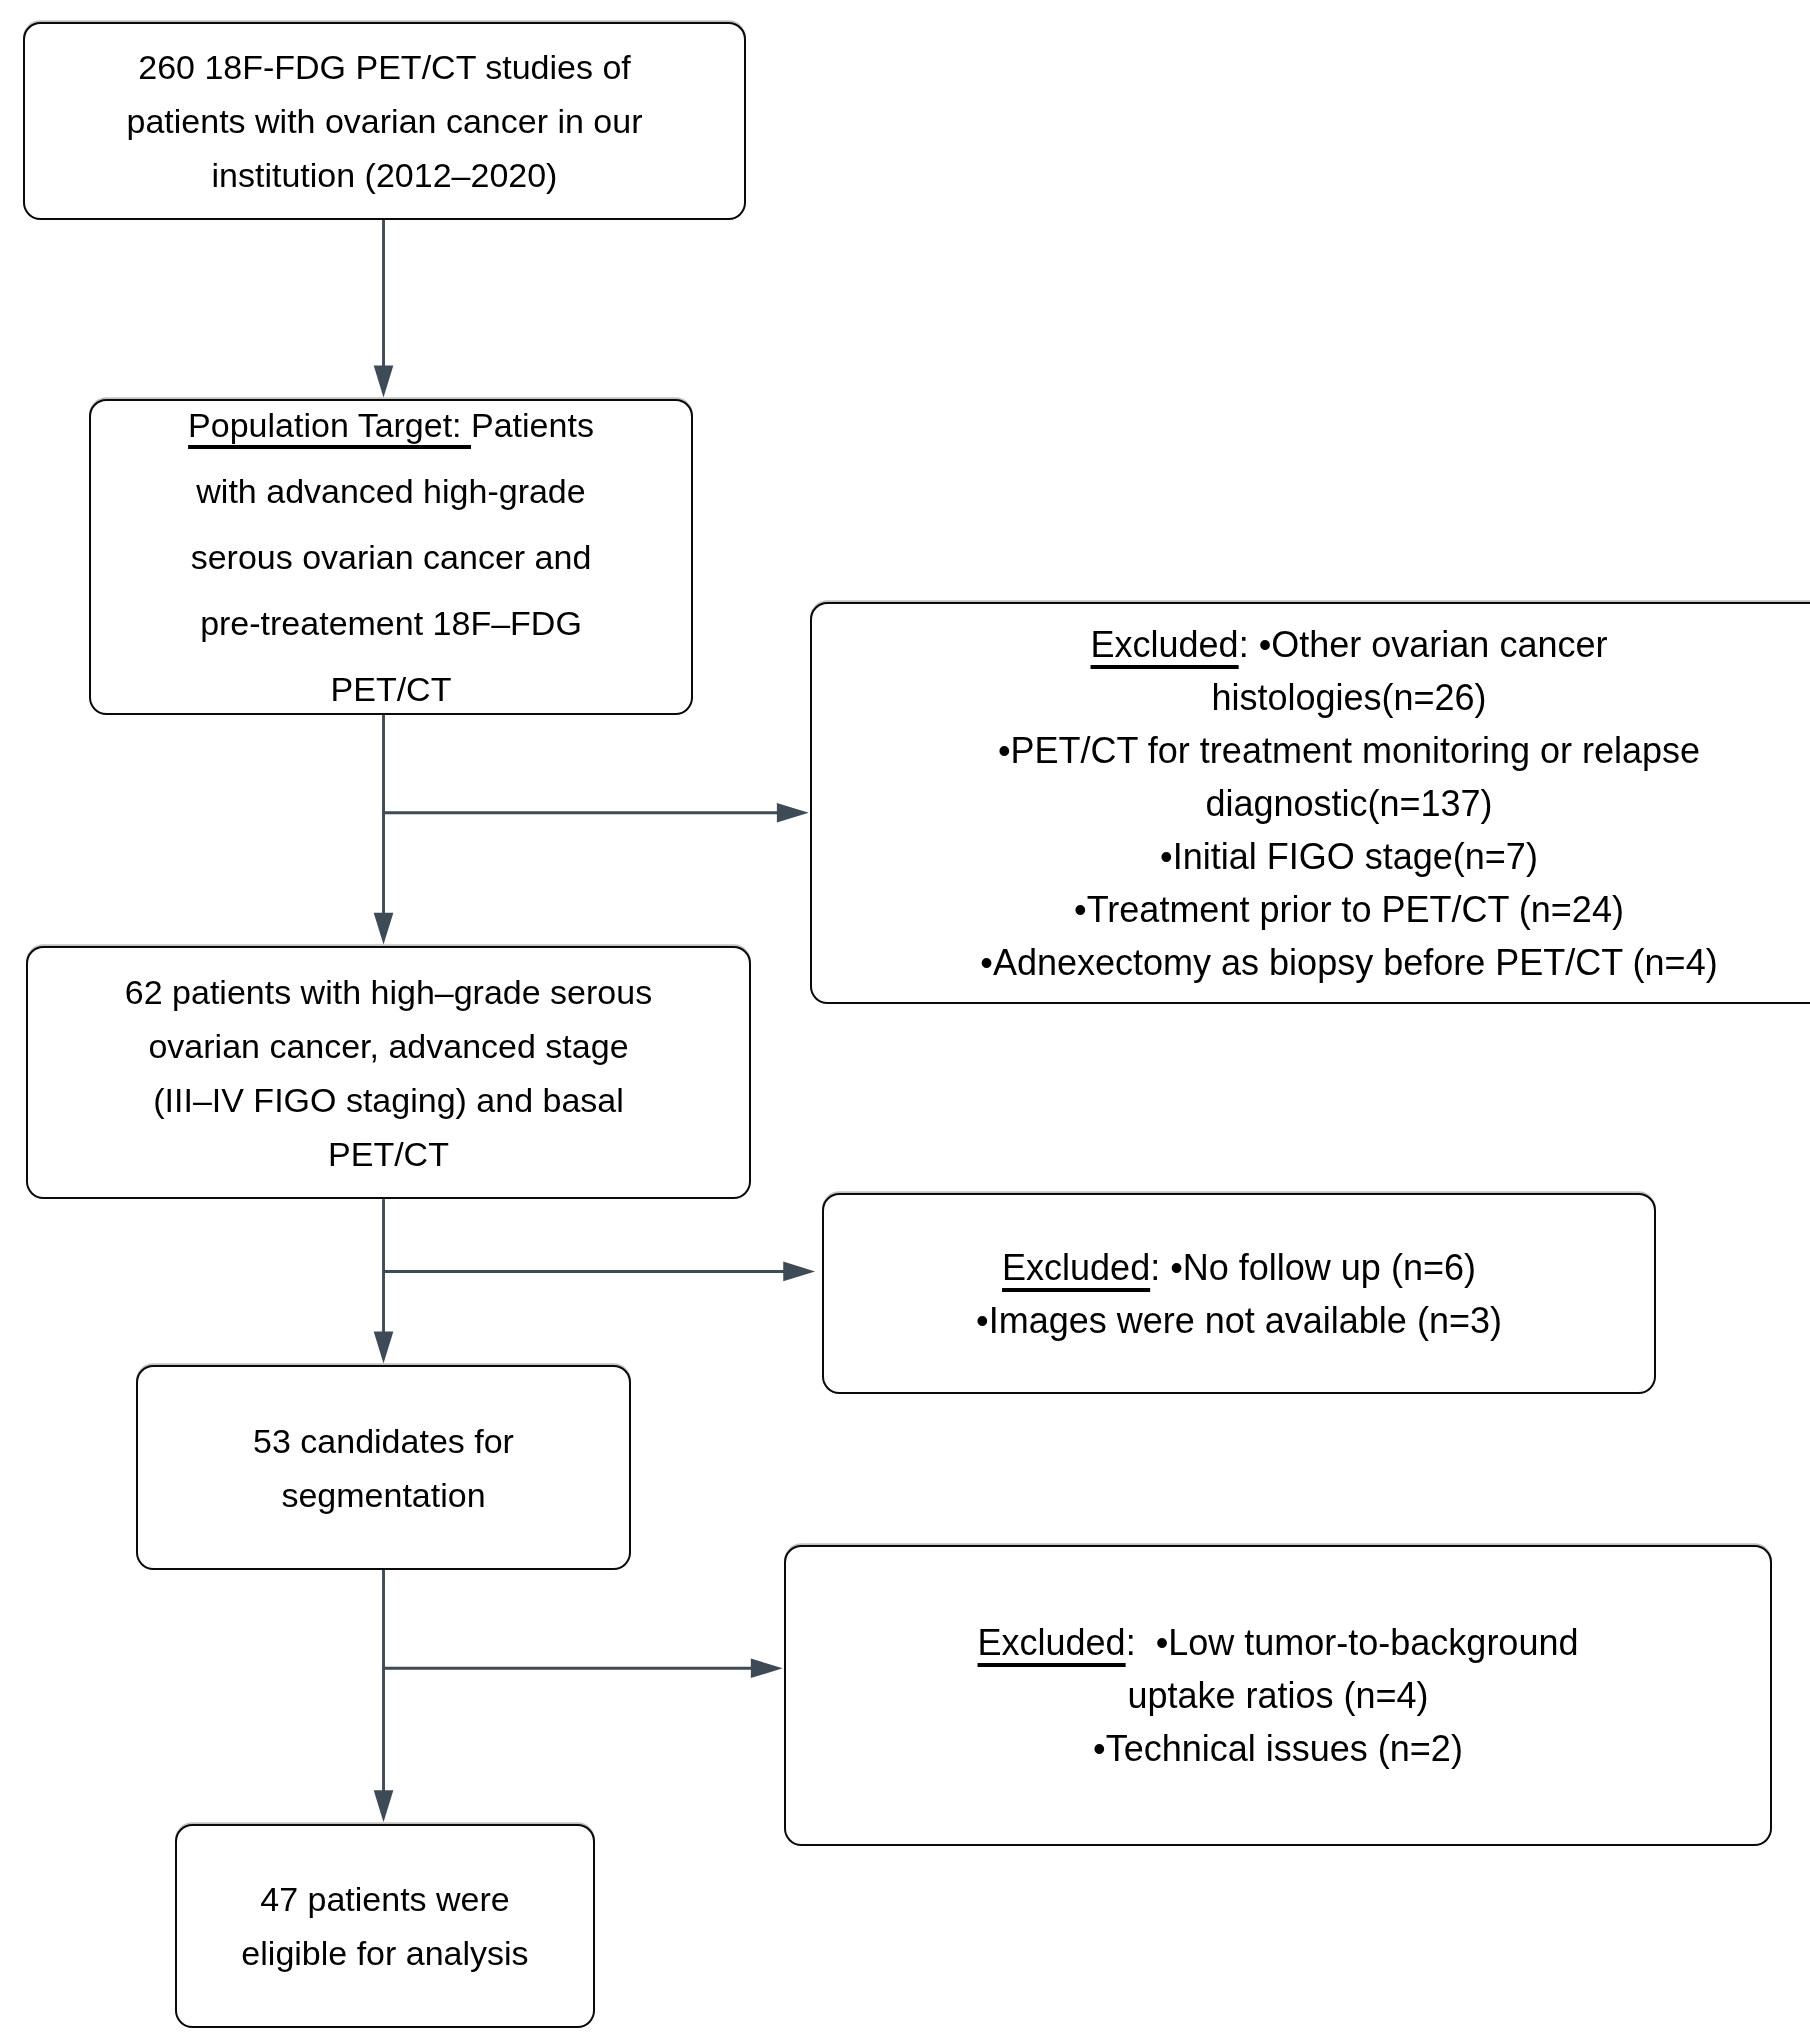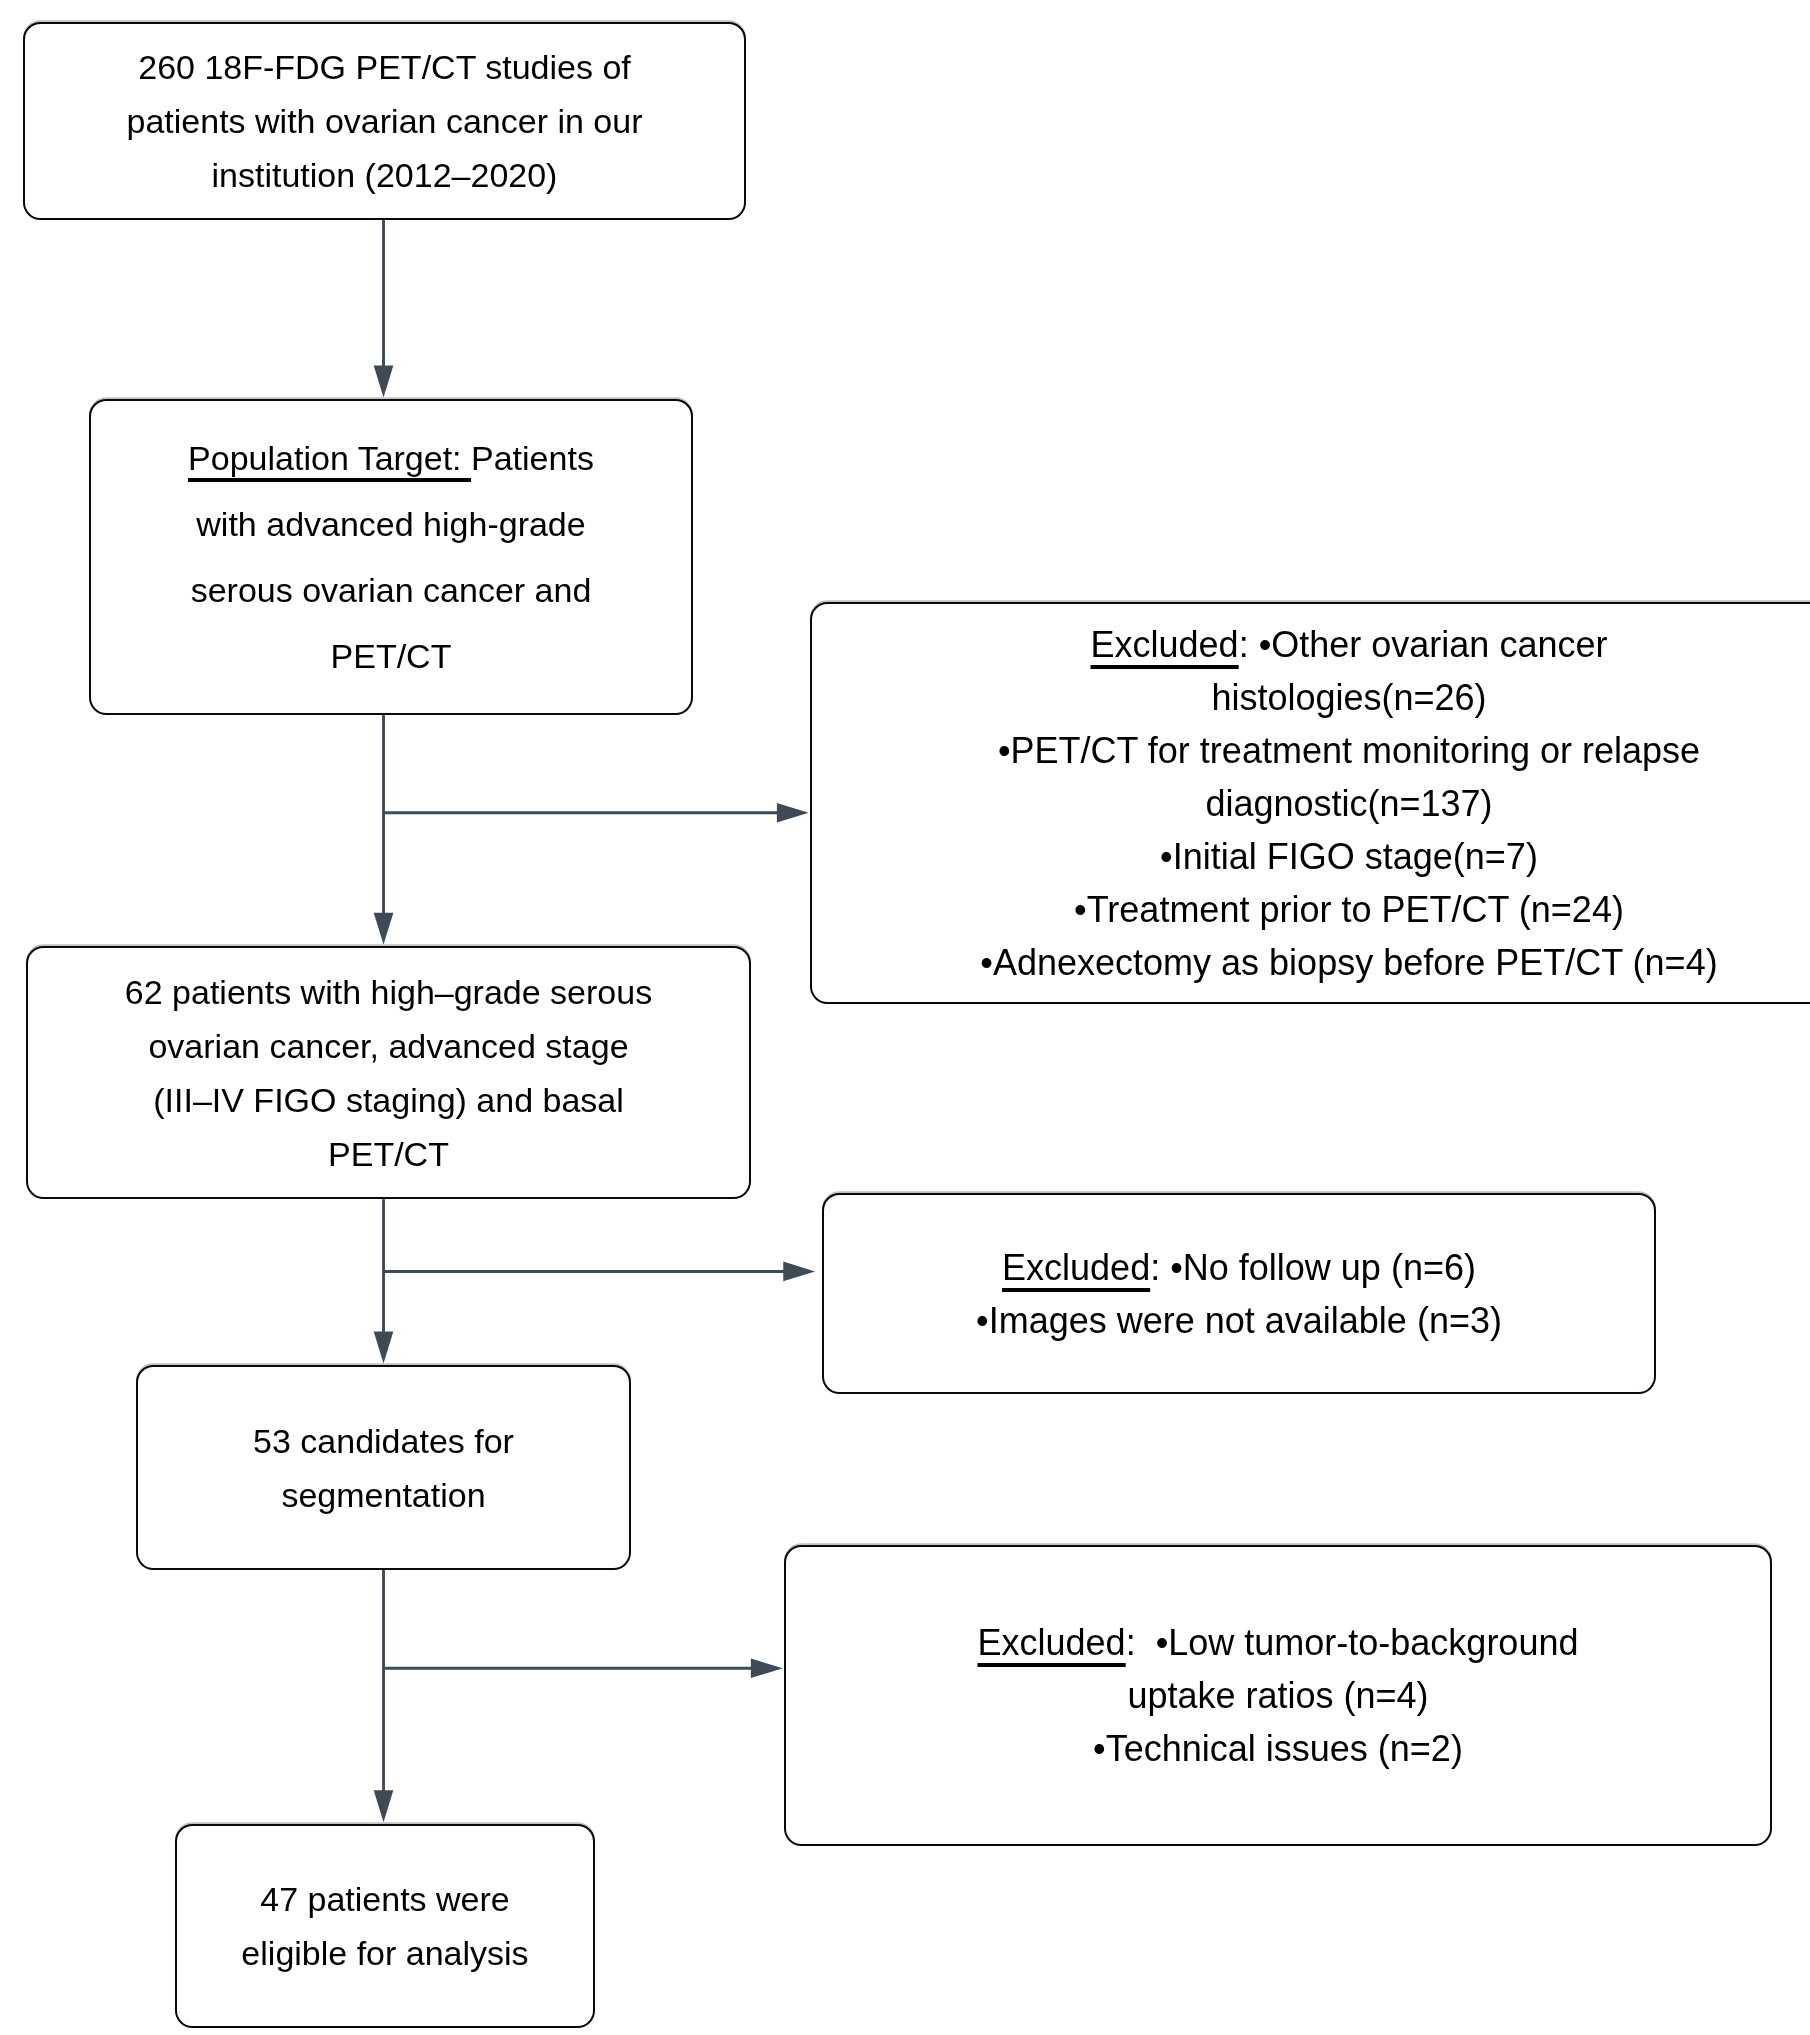--- a/index.html
+++ b/index.html
@@ -82,20 +82,21 @@
   <div class="box flow" id="b-studies">
     <div class="ln">260 18F-FDG PET/CT studies of</div>
     <div class="ln">patients with ovarian cancer in our</div>
     <div class="ln">institution (2012–2020)</div>
   </div>
 
   <div class="box flow" id="b-population">
     <div class="ln"><span class="u">Population Target: </span><span>Patients</span></div>
     <div class="ln">with advanced high-grade</div>
     <div class="ln">serous ovarian cancer and</div>
+    <div class="ln">pre-treatement 18F–FDG</div>
     <div class="ln">PET/CT</div>
   </div>
 
   <div class="box excl" id="b-excl1">
     <div class="ln"><span class="u">Excluded</span><span>: •Other ovarian cancer</span></div>
     <div class="ln">histologies(n=26)</div>
     <div class="ln">•PET/CT for treatment monitoring or relapse</div>
     <div class="ln">diagnostic(n=137)</div>
     <div class="ln">•Initial FIGO stage(n=7)</div>
     <div class="ln">•Treatment prior to PET/CT (n=24)</div>

